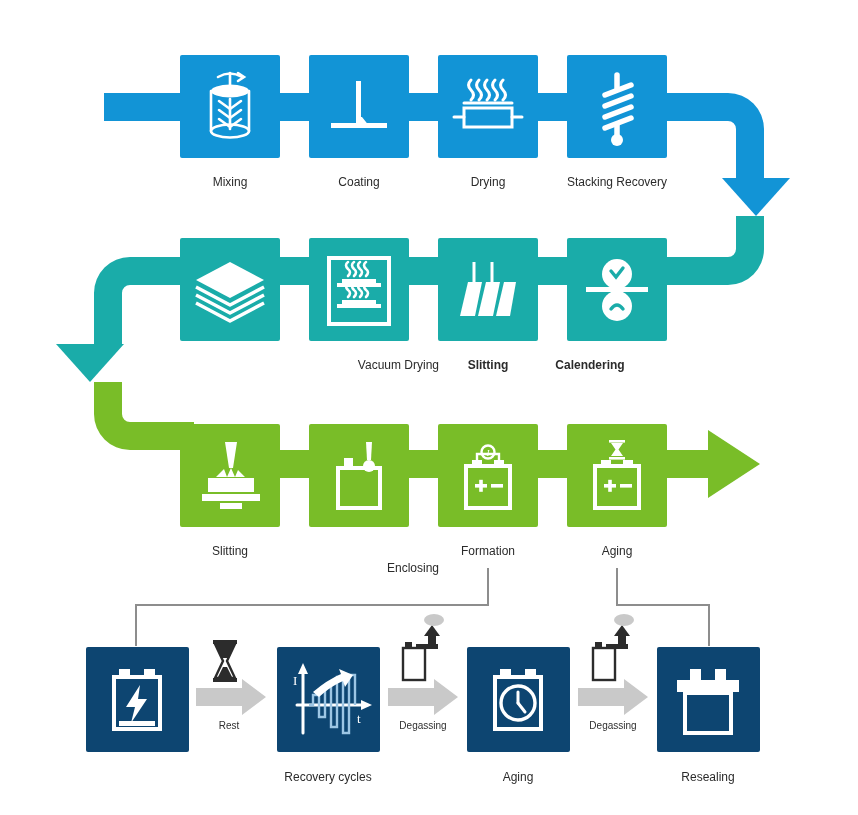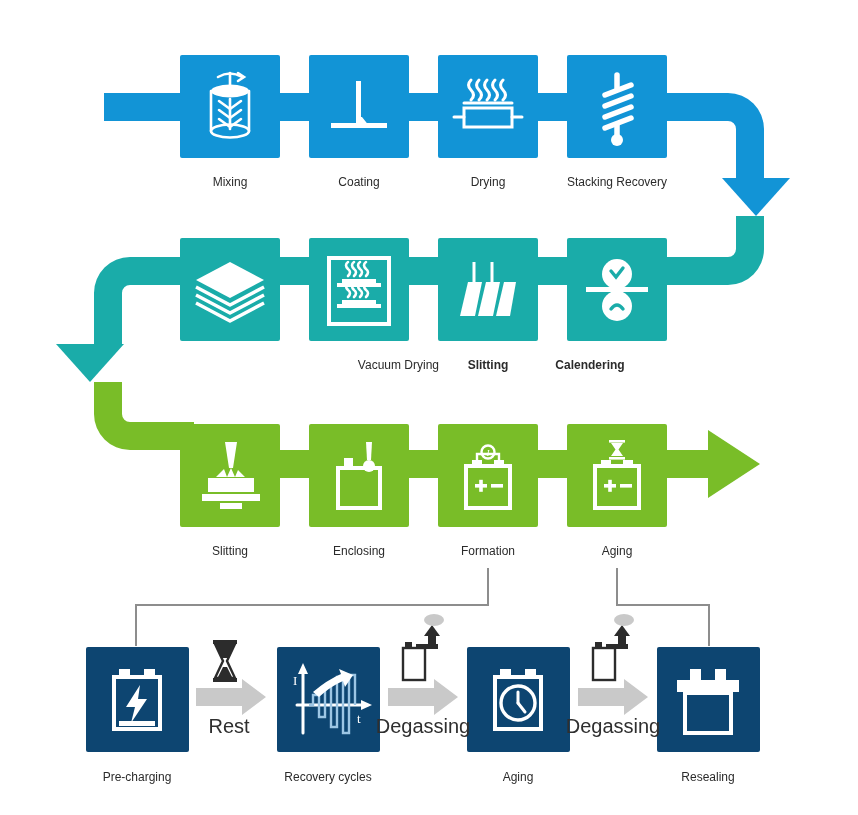--- a/index.html
+++ b/index.html
@@ -39,21 +39,21 @@
     color: #2b2b2b;
     font-size: 12px;
     line-height: 20px;
     white-space: nowrap;
     font-family: "Liberation Sans", sans-serif;
   }
   .step-label {
     position: absolute;
     text-align: center;
     color: #2f2f2f;
-    font-size: 20px;
+    font-size: 10px;
     line-height: 18px;
     white-space: nowrap;
   }
 </style>
 </head>
 <body>
 
 <div id="stage">
 
   <svg class="layer" viewBox="0 0 858 815" width="858" height="815">
@@ -287,21 +287,21 @@
         <rect x="41.2" y="55.8" width="3.6" height="12"></rect>
         <rect x="53" y="60" width="12" height="3.6"></rect>
         <rect x="42" y="16" width="16" height="2.6"></rect>
         <rect x="42" y="33" width="16" height="2.6"></rect>
         <polygon points="44,19 56,19 51.5,25.5 56,32 44,32 48.5,25.5"></polygon>
       </g>
     </svg>
   </div>
 
   <div class="caption" style="left:150px; top:541px; width:160px;">Slitting</div>
-  <div class="caption" style="left:279px; top:541px; width:160px;">Enclosing</div>
+  <div class="caption" style="left:279px; top:558px; width:160px;text-align:right;">Enclosing</div>
   <div class="caption" style="left:408px; top:541px; width:160px;">Formation</div>
   <div class="caption" style="left:537px; top:541px; width:160px;">Aging</div>
 
   <svg class="layer" viewBox="0 0 858 815" width="858" height="815">
 
     <g>
       <polygon points="196,688 242,688 242,679 266,697 242,715 242,706 196,706" fill="#c9c9c9"></polygon>
     </g>
 
     <g transform="translate(213,640)">
@@ -396,21 +396,20 @@
         <rect x="28" y="46" width="46" height="40"></rect>
       </g>
       <g fill="#ffffff">
         <rect x="20" y="33" width="62" height="12"></rect>
         <rect x="33" y="22" width="11" height="12"></rect>
         <rect x="58" y="22" width="11" height="12"></rect>
       </g>
     </svg>
   </div>
 
-  <div class="caption" style="left:57px; top:767px; width:160px;">Pre-charging</div>
   <div class="caption" style="left:248px; top:767px; width:160px;">Recovery cycles</div>
   <div class="caption" style="left:438px; top:767px; width:160px;">Aging</div>
   <div class="caption" style="left:628px; top:767px; width:160px;">Resealing</div>
 
   <div class="step-label" style="left:181px; top:717px; width:96px;">Rest</div>
   <div class="step-label" style="left:373px; top:717px; width:100px;">Degassing</div>
   <div class="step-label" style="left:563px; top:717px; width:100px;">Degassing</div>
 
 </div>
 

